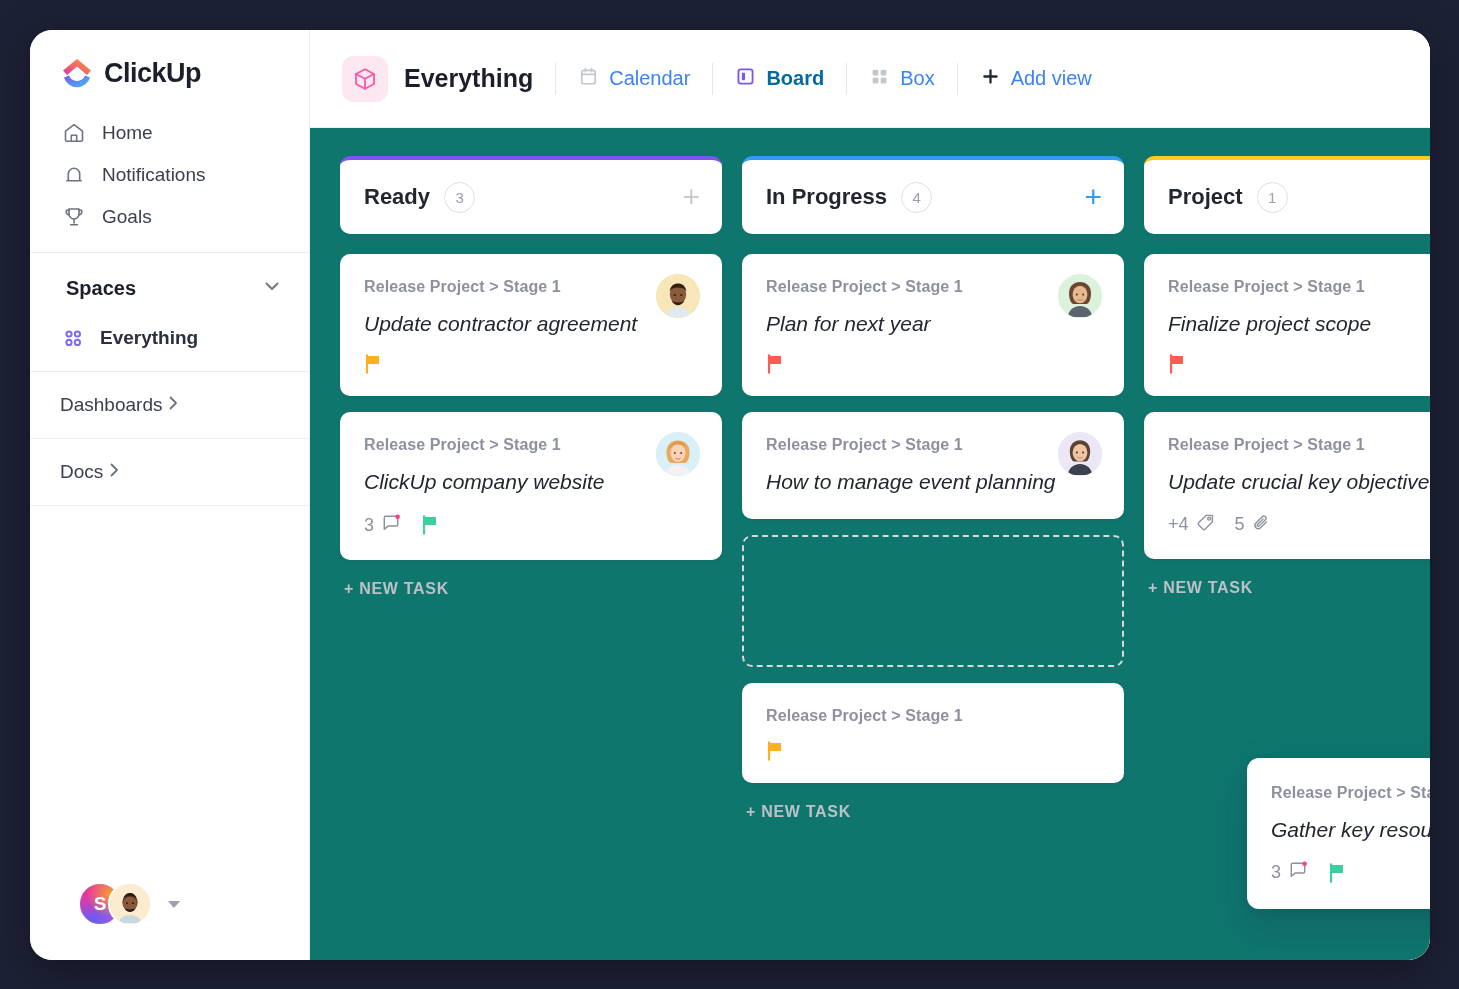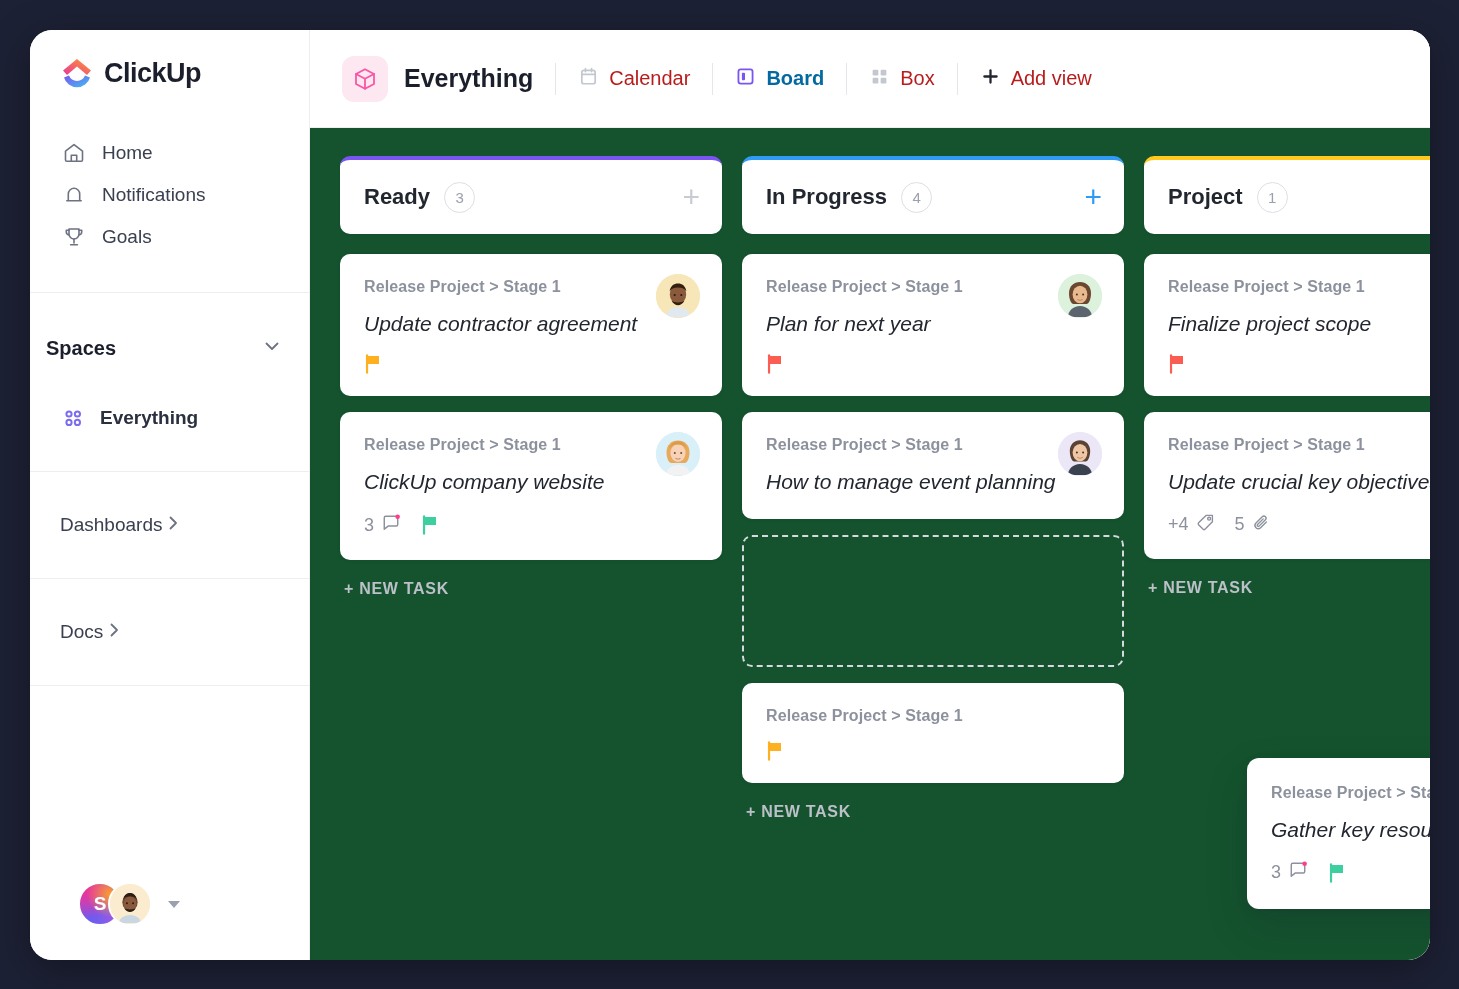--- a/index.html
+++ b/index.html
@@ -22,21 +22,21 @@
     display: flex;
     box-shadow: 0 10px 40px rgba(0,0,0,.35);
   }
 
   
   .sidebar {
     width: 280px; min-width: 280px;
     background: #ffffff;
     border-right: 1px solid #eceef1;
     position: relative;
-    display: flex; flex-direction: column; gap: 20px;
+    display: flex; flex-direction: column;
   }
   .logo-row {
     display: flex; align-items: center; gap: 10px;
     padding: 26px 0 22px 30px;
   }
   .logo-mark { width: 34px; height: 34px; position: relative; flex: none; }
   .logo-word { font-size: 27px; font-weight: 800; color: #1b1f2b; letter-spacing: -.5px; }
 
   .nav { padding: 0 0 14px 0; }
   .nav-item {
@@ -44,21 +44,21 @@
     padding: 9px 0 9px 32px;
     cursor: pointer;
   }
   .nav-item .lbl { font-size: 19px; color: #3b4050; }
   .nav-icon { width: 24px; height: 24px; flex: none; display: block; }
 
   .divider { height: 1px; background: #eceef1; }
 
   .spaces-head {
     display: flex; align-items: center; justify-content: space-between;
-    padding: 22px 26px 18px 16px;
+    padding: 22px 26px 18px 36px;
   }
   .spaces-head .lbl { font-size: 20px; font-weight: 700; color: #1b1f2b; }
 
   .space-item {
     display: flex; align-items: center; gap: 16px;
     padding: 8px 0 22px 32px; cursor: pointer;
   }
   .space-item .lbl { font-size: 19px; font-weight: 700; color: #2b3040; }
   .dots-icon { width: 22px; height: 22px; flex: none; }
 
@@ -104,26 +104,26 @@
   .view-badge {
     width: 46px; height: 46px; border-radius: 12px; background: #fde7f1;
     display: flex; align-items: center; justify-content: center; flex: none;
   }
   .view-title { font-size: 25px; font-weight: 700; color:#1b1f2b; margin-left: 16px; margin-right: 22px; }
   .vsep { width: 1px; height: 32px; background: #e4e6ea; }
   .view-tab {
     display: flex; align-items: center; gap: 10px;
     padding: 0 22px; cursor: pointer; height: 46px;
   }
-  .view-tab .lbl { font-size: 20px; color:#b91c1c; }
+  .view-tab .lbl { font-size: 20px; color:#3b82f6; }
   .view-tab.active .lbl { color: #0369a1; font-weight: 600; }
 
   
   .board {
-    flex: 1; position: relative; background: #14532d;
+    flex: 1; position: relative; background: #0f766e;
     padding: 28px 0 0 0; overflow: hidden;
   }
   .cols { display: flex; gap: 20px; padding-left: 30px; height: 100%; }
   .col { width: 382px; min-width: 382px; }
 
   .col-head {
     background:#fff; border-radius: 10px;
     border-top: 4px solid #7b55f3;
     height: 78px;
     display: flex; align-items: center; justify-content: space-between;

